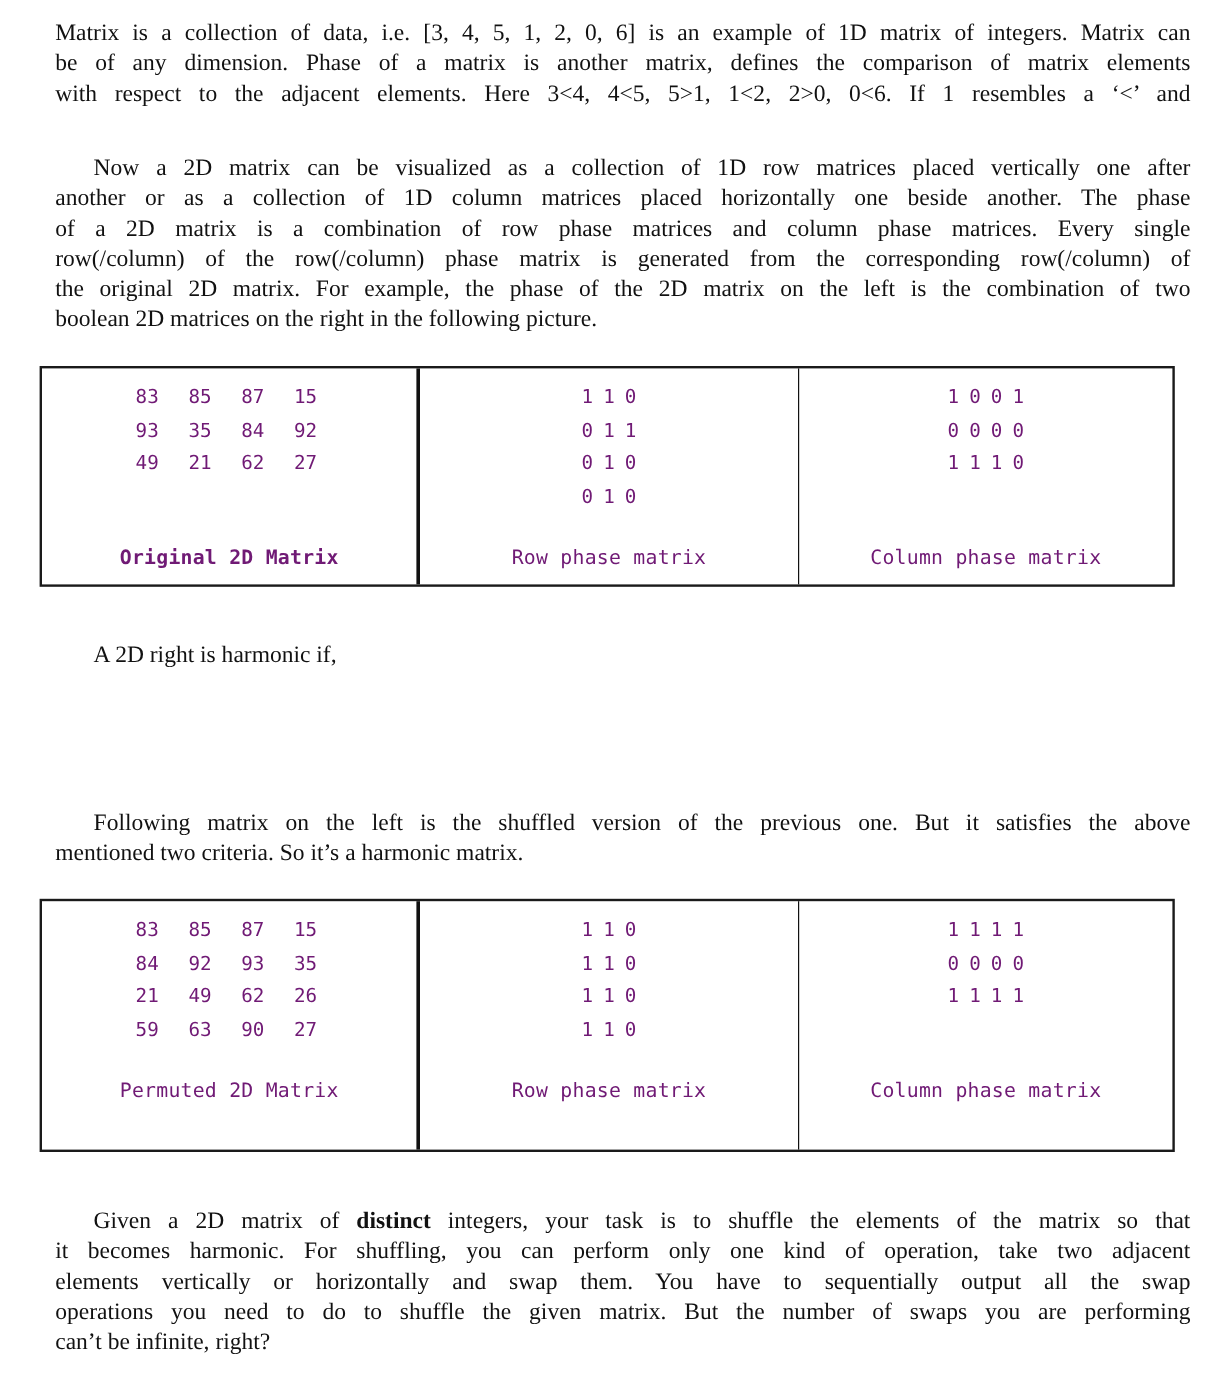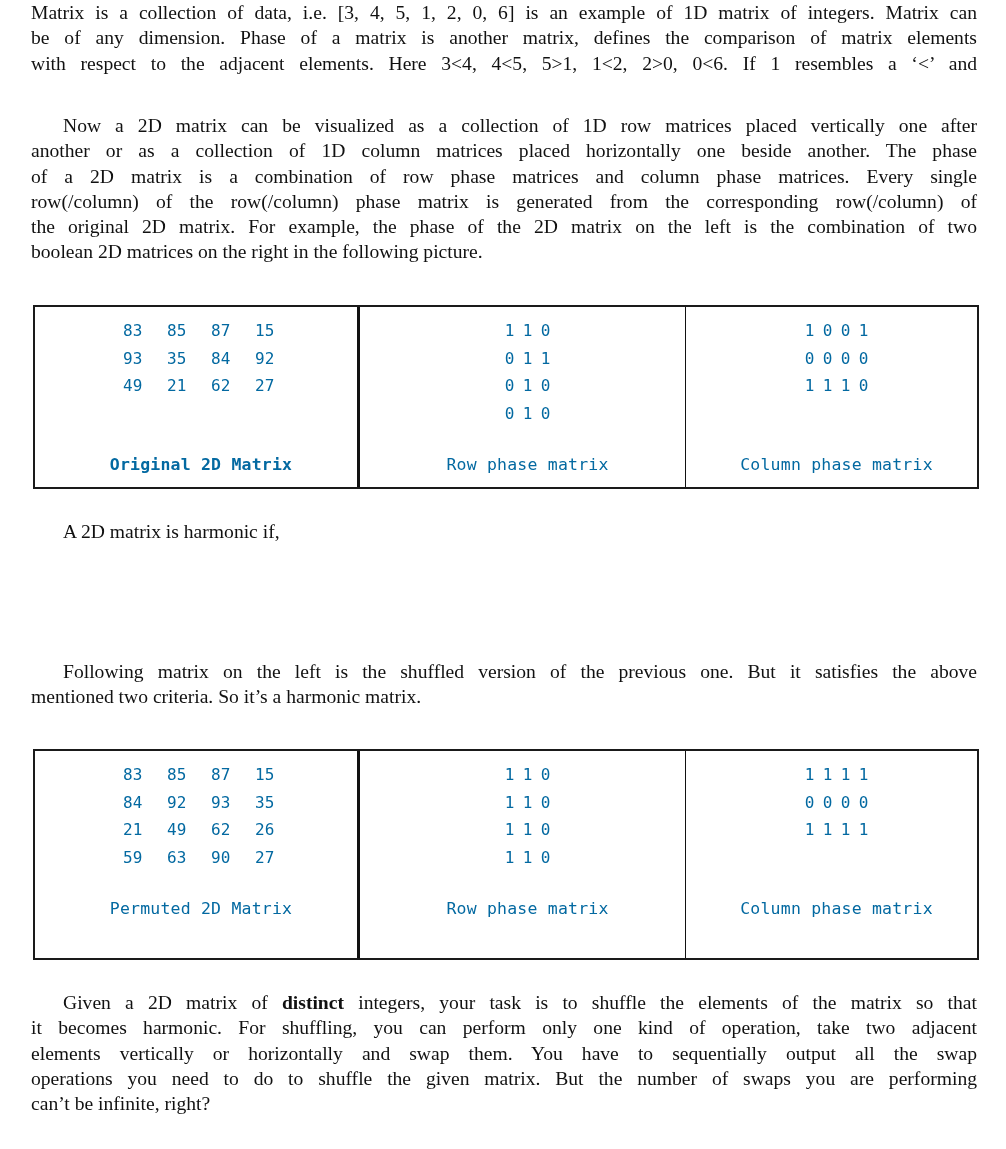--- a/index.html
+++ b/index.html
@@ -15,21 +15,21 @@
       color: #111111;
       font-family: "Liberation Serif", "DejaVu Serif", serif;
       font-size: 19.6px;
     }
     .para {
       position: absolute;
       left: 30px;
       width: 946px;
       line-height: 25.3px;
       text-align: justify;
-      margin: 1px;
+      margin: 16px;
     }
     .para .line {
       display: block;
       text-align: justify;
       text-align-last: justify;
       white-space: nowrap;
       text-indent: 0;
     }
     .para .line.first { padding-left: 32px; }
     .para .line.last { text-align-last: left; }
@@ -40,22 +40,21 @@
       width: 946px;
       border: 2px solid #1a1a1a;
       display: flex;
       box-sizing: border-box;
     }
     .fig-cell {
       position: relative;
       box-sizing: border-box;
       font-family: "DejaVu Sans Mono", "Liberation Mono", monospace;
       font-size: 16px;
-      color: #0369a1;
-      margin-left: 10px;
+      color: #701a75;
     }
     .fig-cell.c0 { width: 315px; border-right: 3px solid #111111; }
     .fig-cell.c1 { width: 316px; border-right: 1.5px solid #111111; }
     .fig-cell.c2 { flex: 1; }
 
     .mat {
       position: absolute;
       top: 10px;
       left: 0;
       right: 0;
@@ -150,21 +149,21 @@
     <div class="mat bin-grid">
       <div class="mat-row"><span>1</span><span>0</span><span>0</span><span>1</span></div>
       <div class="mat-row"><span>0</span><span>0</span><span>0</span><span>0</span></div>
       <div class="mat-row"><span>1</span><span>1</span><span>1</span><span>0</span></div>
     </div>
     <div class="caption" style="top:148px;">Column phase matrix</div>
   </div>
 </div>
 
 <div class="para" style="top:518px; left:62px; width:600px;">
-  <span>A 2D matrix is harmonic if,</span>
+  <span>A 2D right is harmonic if,</span>
 </div>
 <ul class="bullets" style="top:560px;">
 </ul>
 
 <div class="para" style="top:658px;">
   <span class="line first">Following matrix on the left is the shuffled version of the previous one. But it satisfies the above</span>
   <span class="line last">mentioned two criteria. So it’s a harmonic matrix.</span>
 </div>
 
 <div class="figure" style="top:749px; height:211px;">

